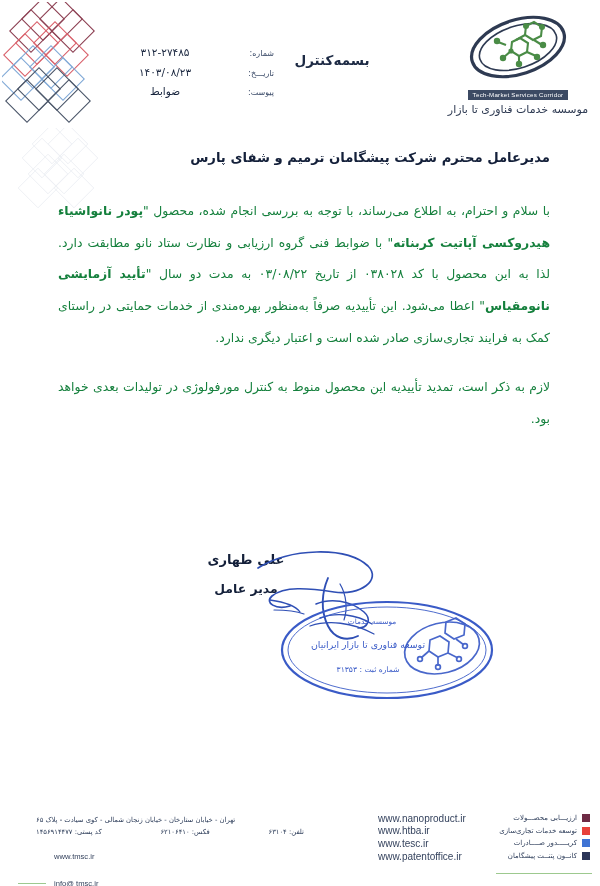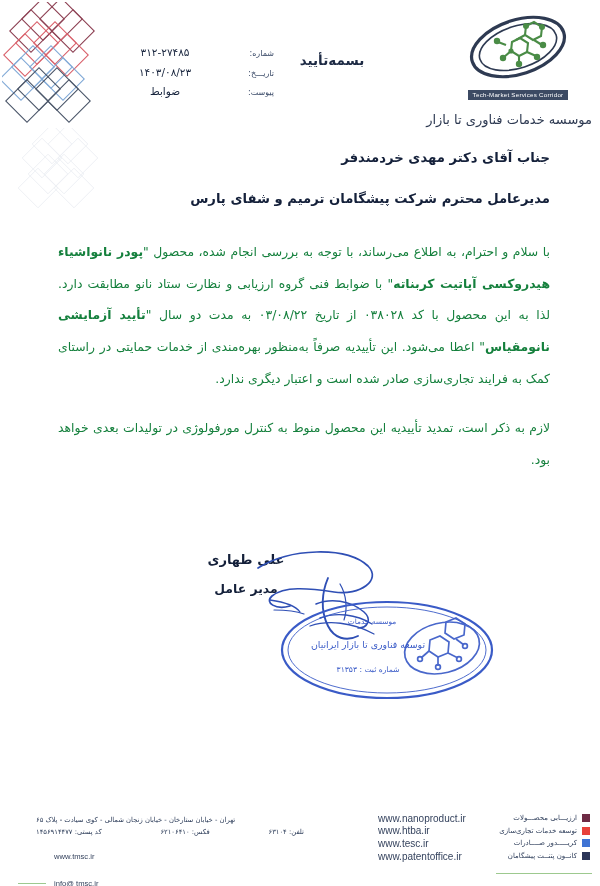--- a/index.html
+++ b/index.html
@@ -47,22 +47,22 @@
     color: #ffffff;
     font-family: "Liberation Sans", sans-serif;
     font-size: 6.2px;
     letter-spacing: 0.25px;
     padding: 1.5px 5px;
     margin-top: 1px;
     white-space: nowrap;
   }
   #logo-fa-caption {
     display: block;
-    margin-top: 11px;
-    font-size: 13px;
+    margin-top: 2px;
+    font-size: 11px;
     color: #2e3a52;
     white-space: nowrap;
   }
 
   #basmala {
     position: absolute;
     left: 272px;
     top: 52px;
     width: 120px;
     text-align: center;
@@ -341,40 +341,39 @@
           <circle cx="43" cy="46" r="3.2"></circle>
           <circle cx="77" cy="45" r="3.2"></circle>
           <circle cx="37" cy="29" r="3.2"></circle>
           <circle cx="51" cy="39" r="2.6"></circle>
         </g>
       </svg>
       <span id="logo-en-band">Tech-Market Services Corridor</span>
       <span id="logo-fa-caption">موسسه خدمات فناوری تا بازار</span>
     </div>
 
-    <div id="basmala">بسمه‌تأیید</div>
+    <div id="basmala">بسمه‌کنترل</div>
 
     <div id="meta-fields">
       <div class="meta-row">
         <span class="meta-label">شماره:</span>
         <span class="meta-value">۳۱۲-۲۷۴۸۵</span>
       </div>
       <div class="meta-row">
         <span class="meta-label">تاریـــخ:</span>
         <span class="meta-value">۱۴۰۳/۰۸/۲۳</span>
       </div>
       <div class="meta-row">
         <span class="meta-label">پیوست:</span>
         <span class="meta-value">ضوابط</span>
       </div>
     </div>
   </div>
 
   <div id="letter-body">
-    <div class="addressee">جناب آقای دکتر مهدی خردمندفر</div>
     <div class="addressee second">مدیرعامل محترم شرکت پیشگامان ترمیم و شفای پارس</div>
 
     <p class="para"><span>با سلام و احترام، به اطلاع می‌رساند، با توجه به بررسی انجام شده، محصول "</span><b>پودر نانواشیاء هیدروکسی آپاتیت کربناته</b><span>" با ضوابط فنی گروه ارزیابی و نظارت ستاد نانو مطابقت دارد. لذا به این محصول با کد ۰۳۸۰۲۸ از تاریخ ۰۳/۰۸/۲۲ به مدت دو سال "</span><b>تأیید آزمایشی نانومقیاس</b><span>" اعطا می‌شود. این تأییدیه صرفاً به‌منظور بهره‌مندی از خدمات حمایتی در راستای کمک به فرایند تجاری‌سازی صادر شده است و اعتبار دیگری ندارد.</span></p>
 
     <p class="para">لازم به ذکر است، تمدید تأییدیه این محصول منوط به کنترل مورفولوژی در تولیدات بعدی خواهد بود.</p>
   </div>
 
   <div id="signature-block">
     <div id="signer-name">علی طهاری</div>
     <div id="signer-title">مدیر عامل</div>

